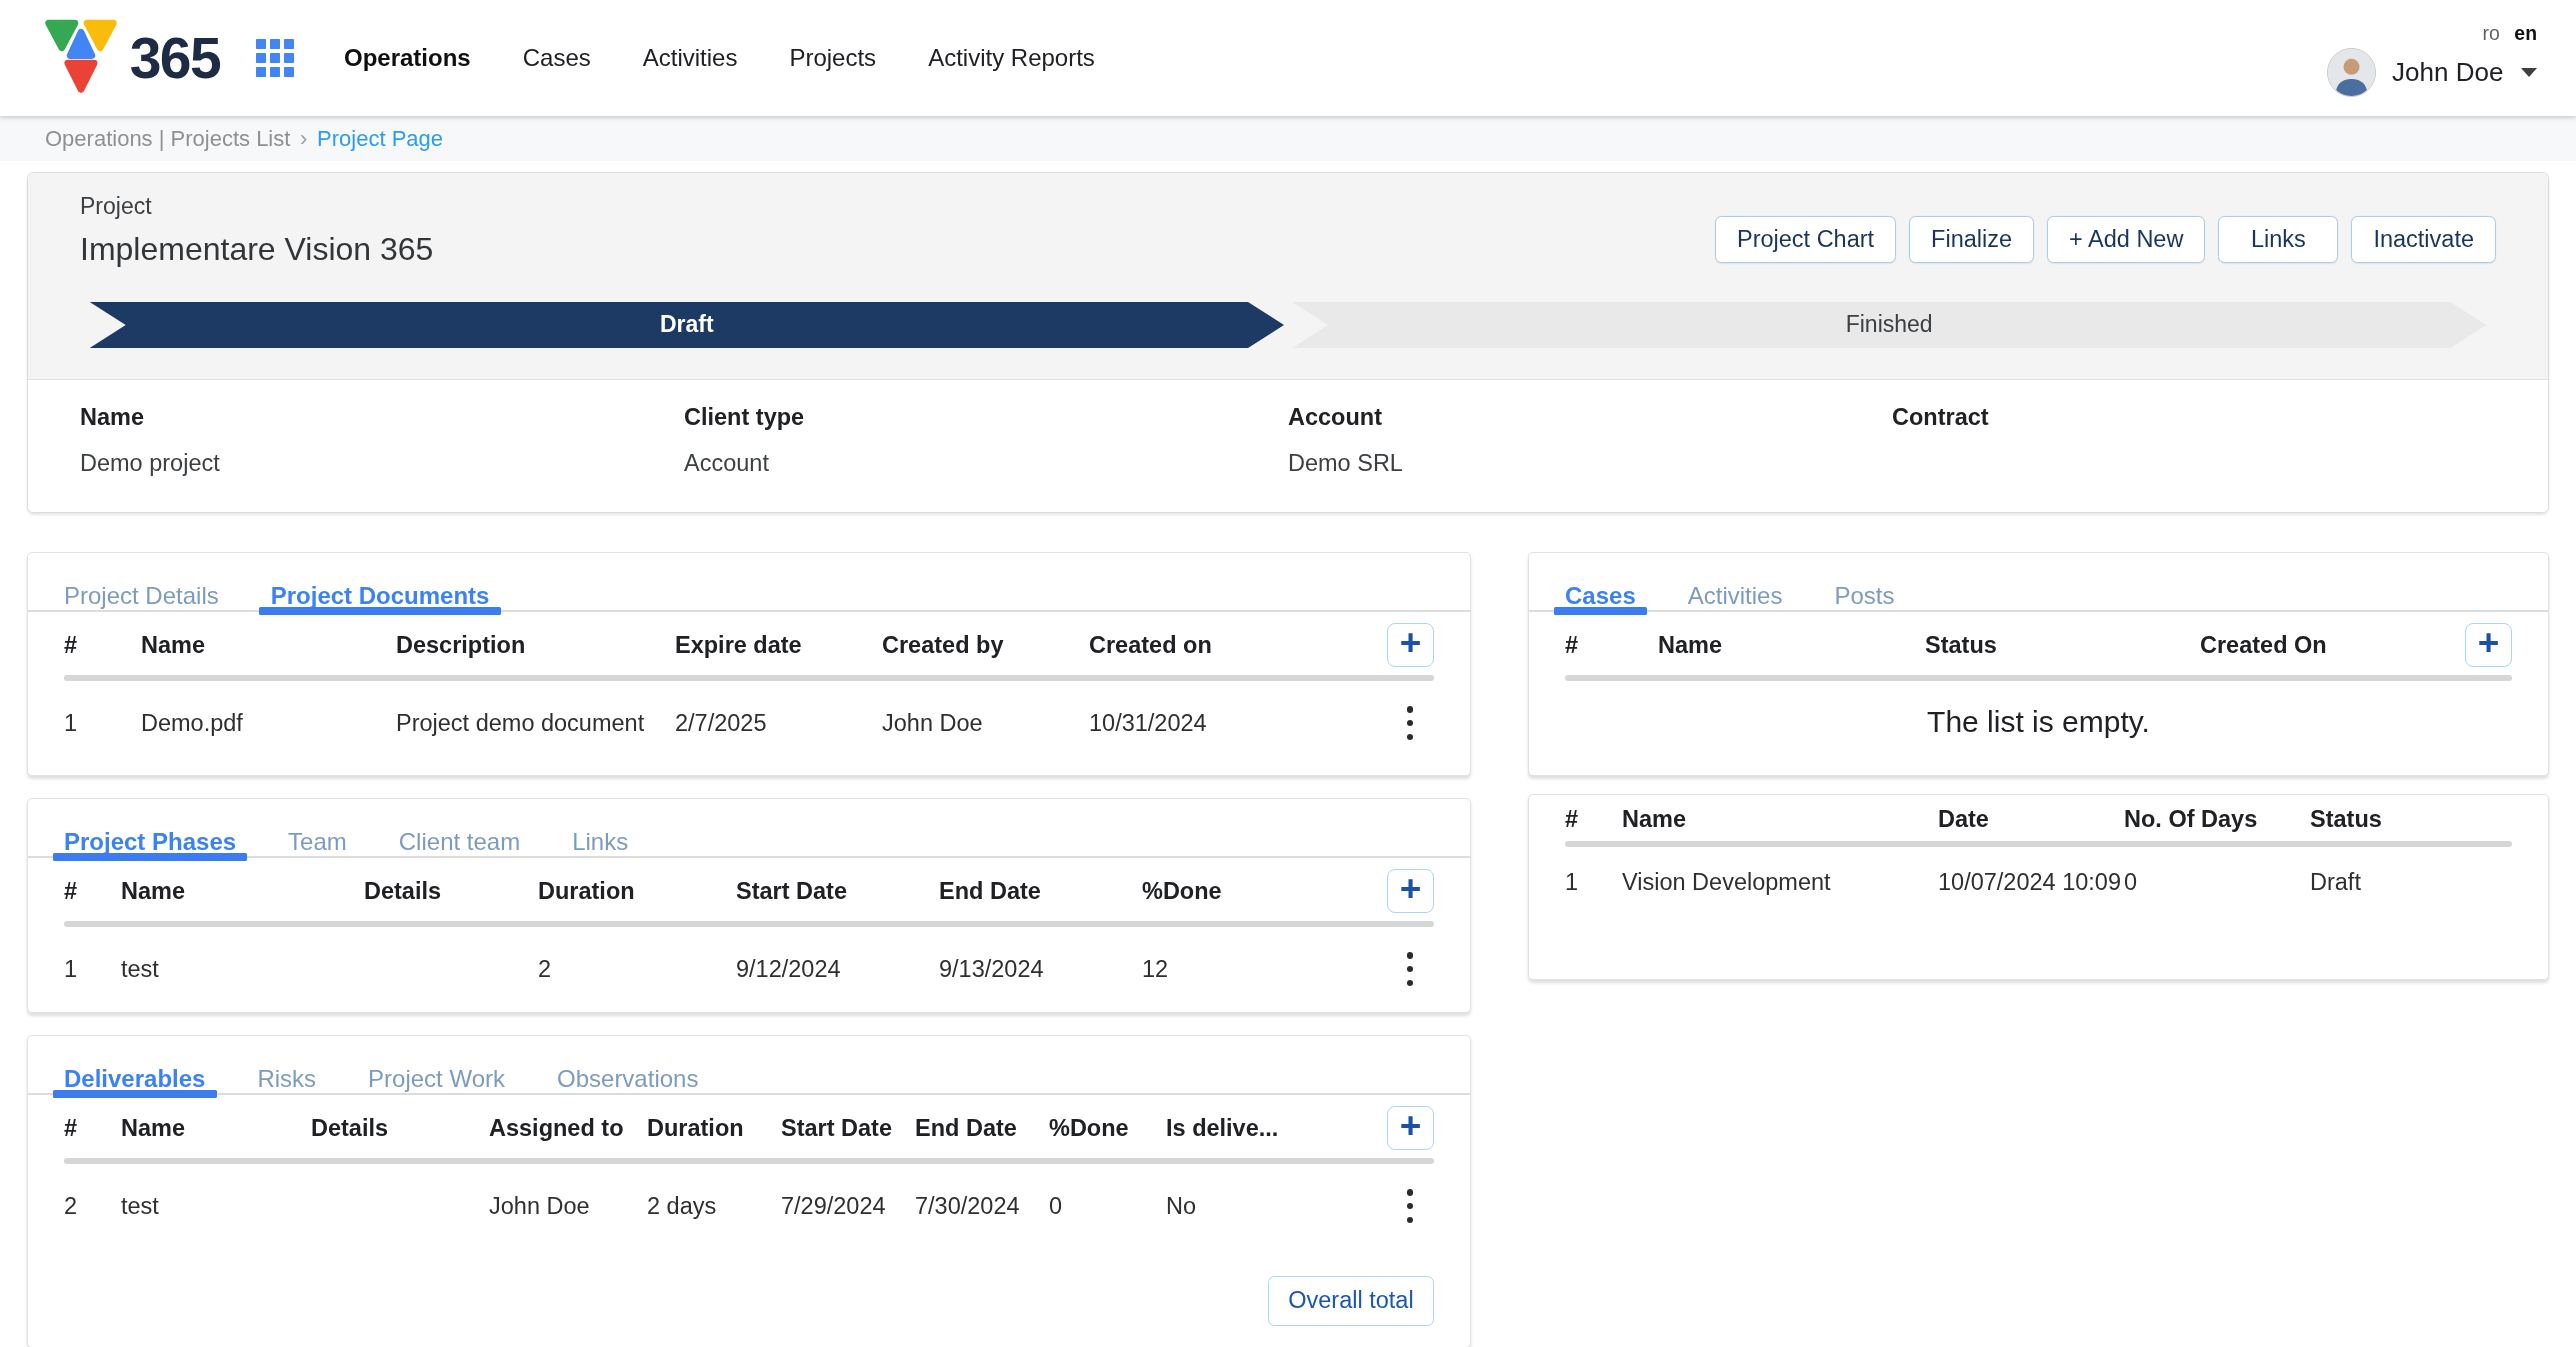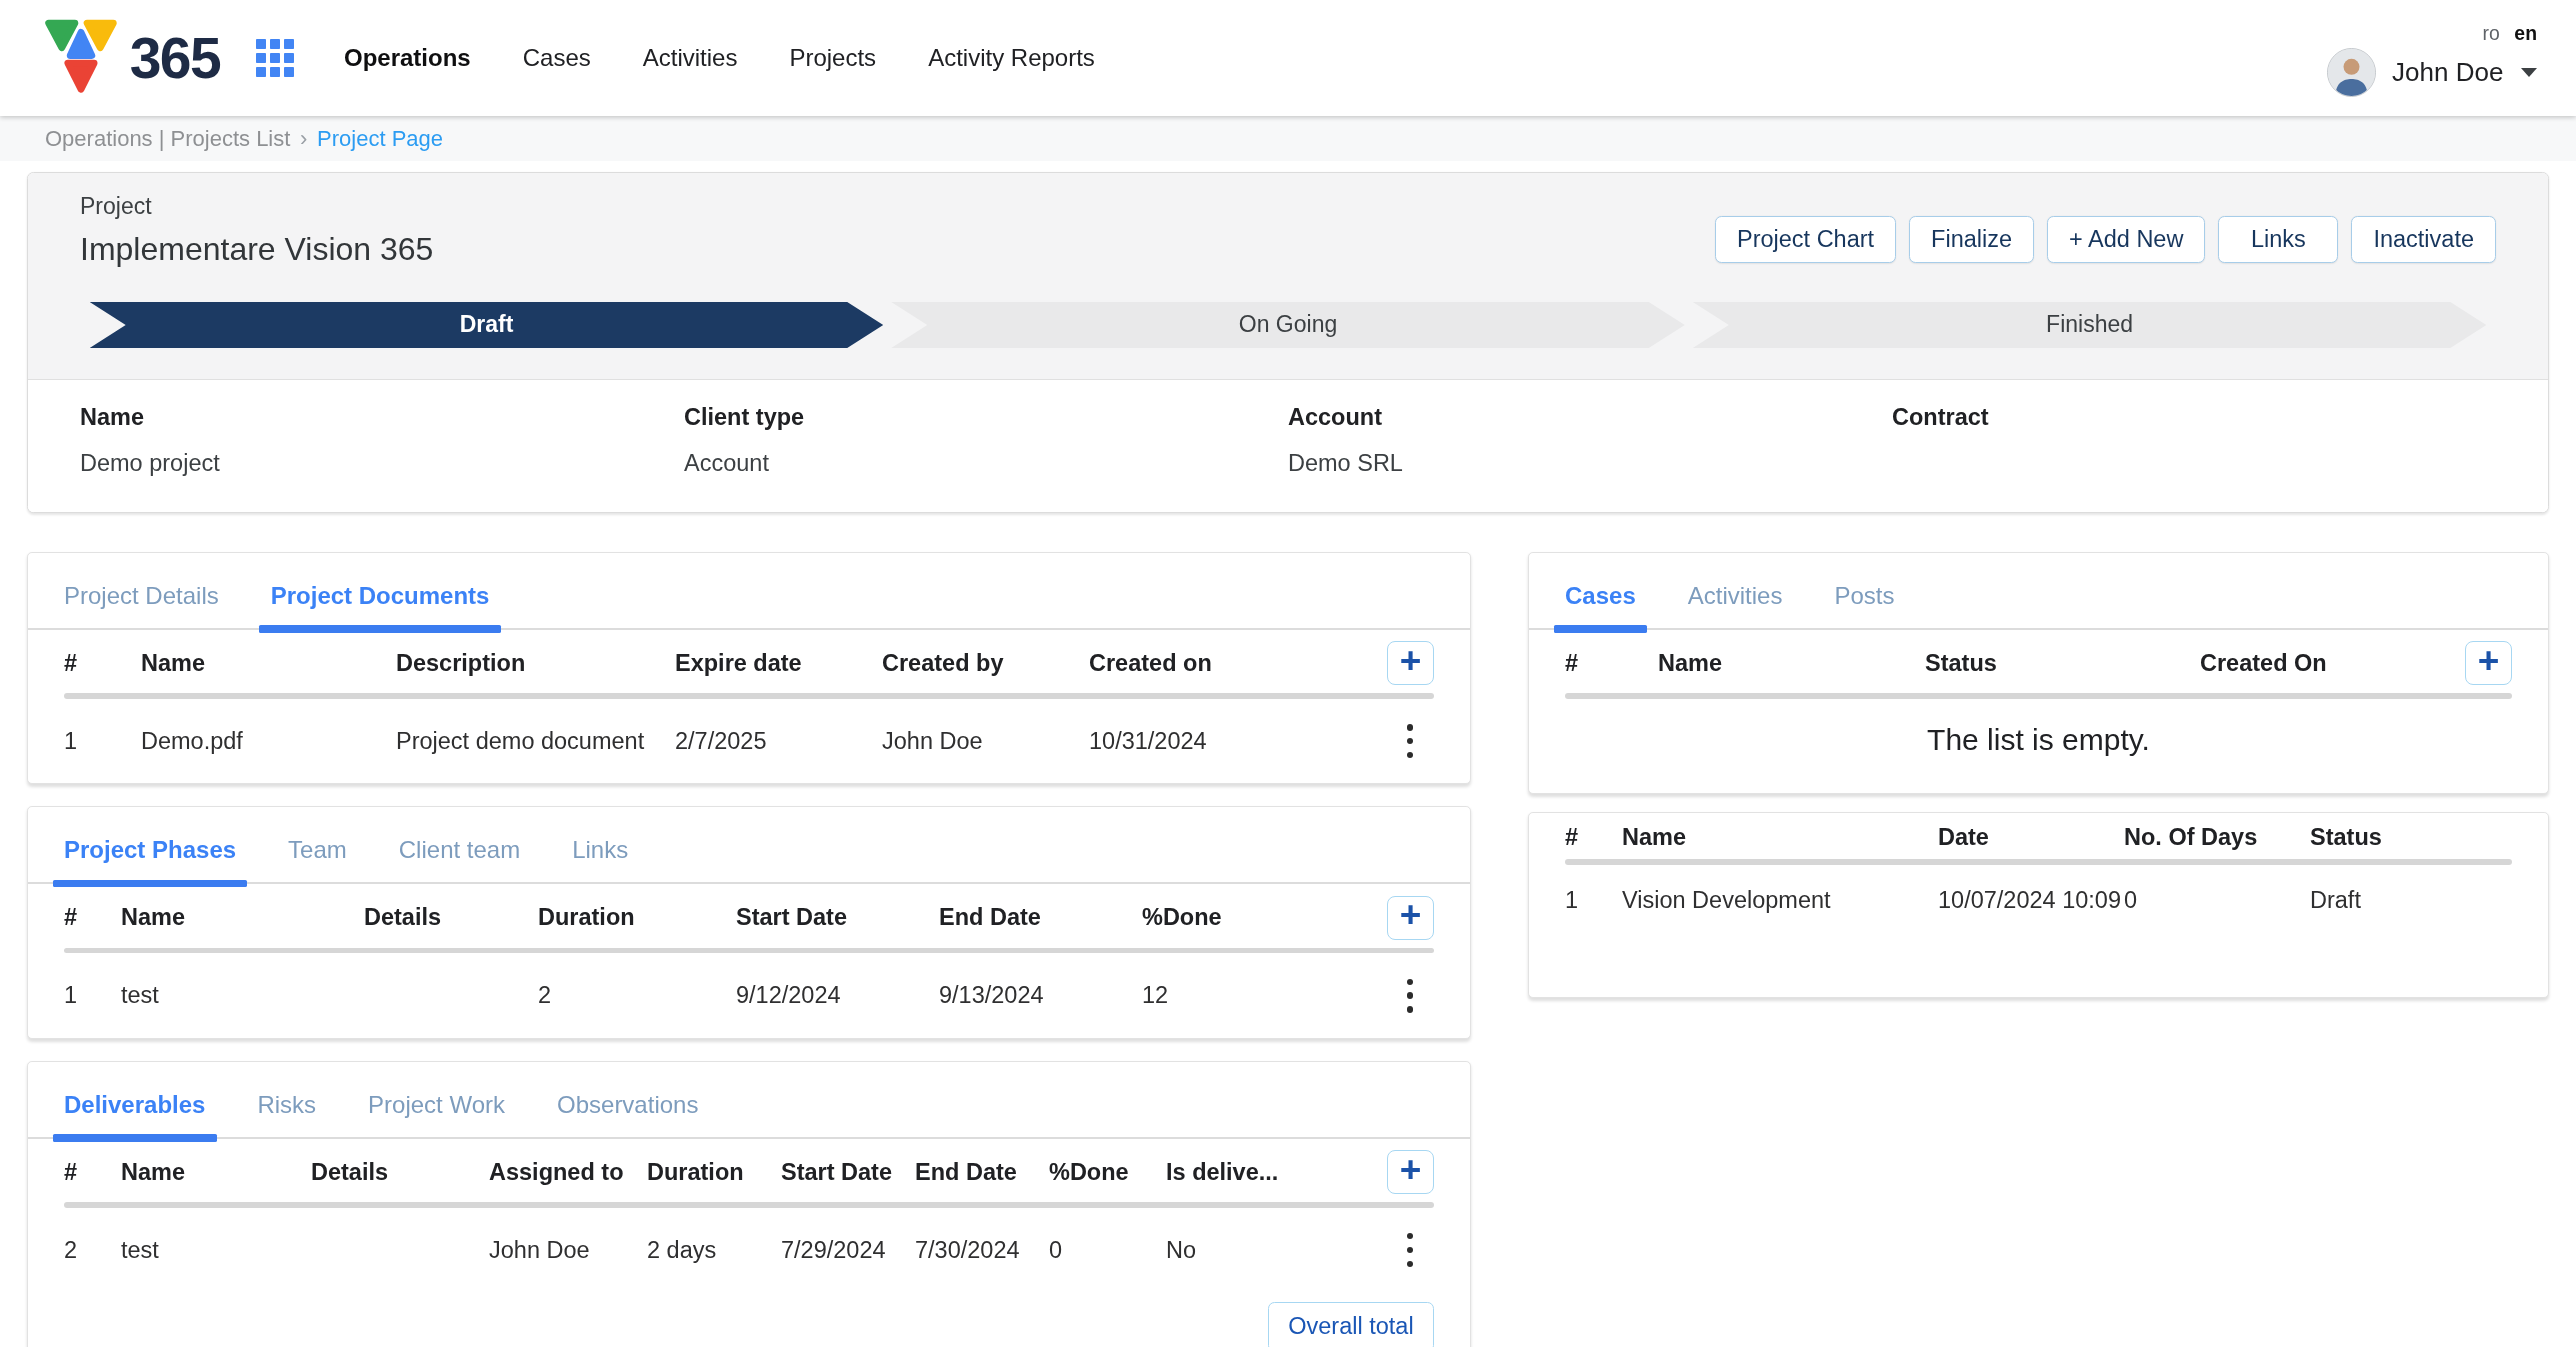--- a/index.html
+++ b/index.html
@@ -59,21 +59,21 @@
 
   .card { background:#fff; border:0.8px solid #e2e2e2; border-radius:4.9px; box-shadow:0 2.4px 3.2px rgba(0,0,0,0.13);
           padding:0 36px; display:flex; flex-direction:column; }
   .card-documents { min-height:224px; }
   .card-phases { min-height:215px; }
   .card-deliverables { min-height:313px; }
   .card-cases { min-height:224px; }
   .card-audit { min-height:186px; }
 
   .tabs { display:flex; gap:52px; margin:0 -36px; padding:29px 36px 0; border-bottom:2.4px solid #dcdcdc; }
-  .tab { font-size:24px; color:#7d9cbd; padding-bottom:18px; position:relative; cursor:pointer; white-space:nowrap; }
+  .tab { font-size:24px; color:#7d9cbd; padding-bottom:0; position:relative; cursor:pointer; white-space:nowrap; }
   .tab.active { color:#3b82f6; font-weight:700; }
   .tab.active::after { content:""; position:absolute; left:-11.3px; right:-11.3px; bottom:-4.9px; height:7.3px; background:#3b7cf0; border-radius:1.6px; }
 
   .thead { display:grid; align-items:center; padding:11.3px 0 8px; font-size:23.5px; font-weight:700; color:#202124; }
   .th-actions { justify-self:end; }
   .plus-btn { width:47px; height:44px; background:#fff; border:1.6px solid #a7d7f2; border-radius:8px;
               display:flex; align-items:center; justify-content:center; font-size:37px; font-weight:700;
               color:#1b52a8; cursor:pointer; line-height:0; padding-bottom:4.9px; }
   .tdivider { height:5.7px; background:#d6d6d6; border-radius:3.2px; flex:none; }
   .trow { display:grid; align-items:center; padding:22px 0; font-size:23.5px; color:#2f2f30; }
@@ -158,21 +158,20 @@
         <div class="hero-actions">
           <button class="btn">Project Chart</button>
           <button class="btn">Finalize</button>
           <button class="btn">+ Add New</button>
           <button class="btn">Links</button>
           <button class="btn">Inactivate</button>
         </div>
       </div>
       <div class="stages">
         <div class="stage active">Draft</div>
-        <div class="stage">On Going</div>
         <div class="stage">Finished</div>
       </div>
     </div>
     <div class="hero-fields">
       <div>
         <div class="field-label">Name</div>
         <div class="field-value">Demo project</div>
       </div>
       <div>
         <div class="field-label">Client type</div>

